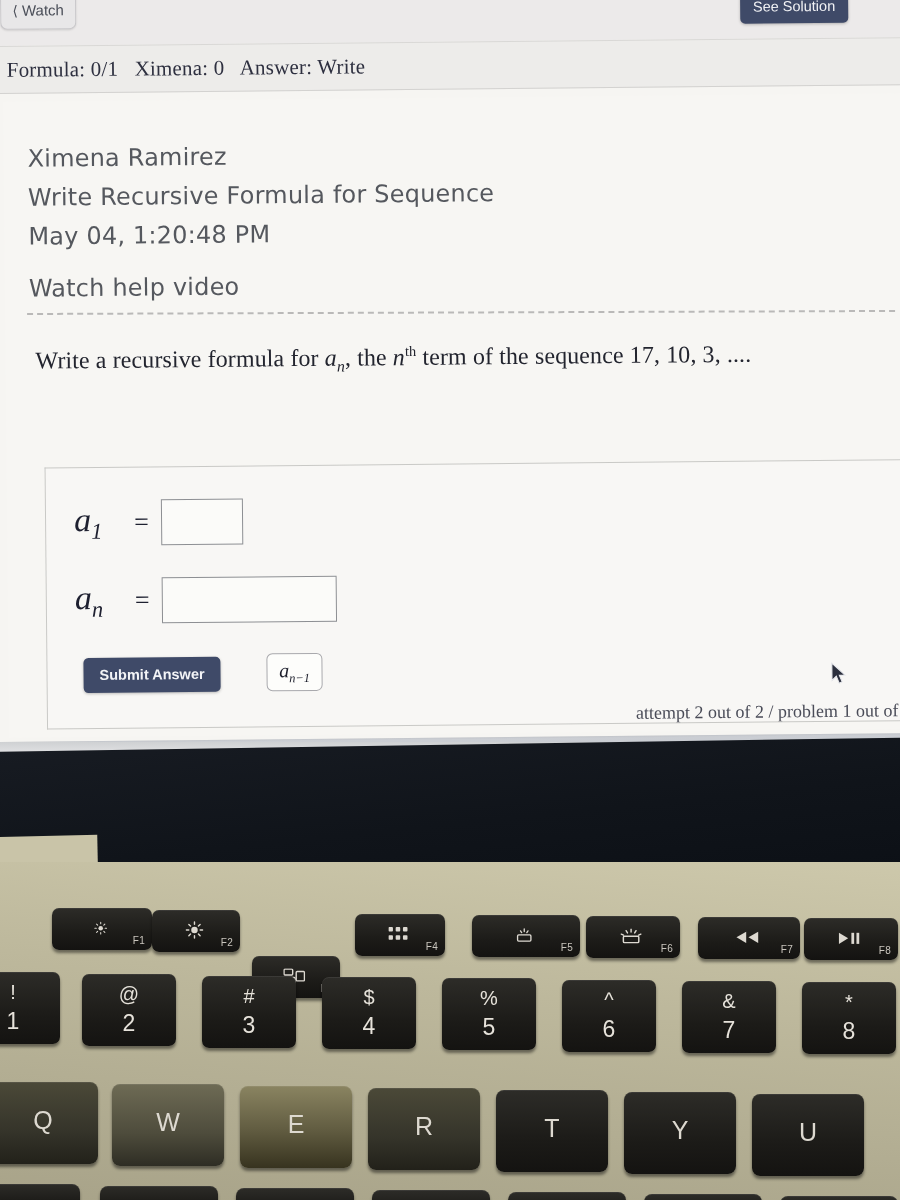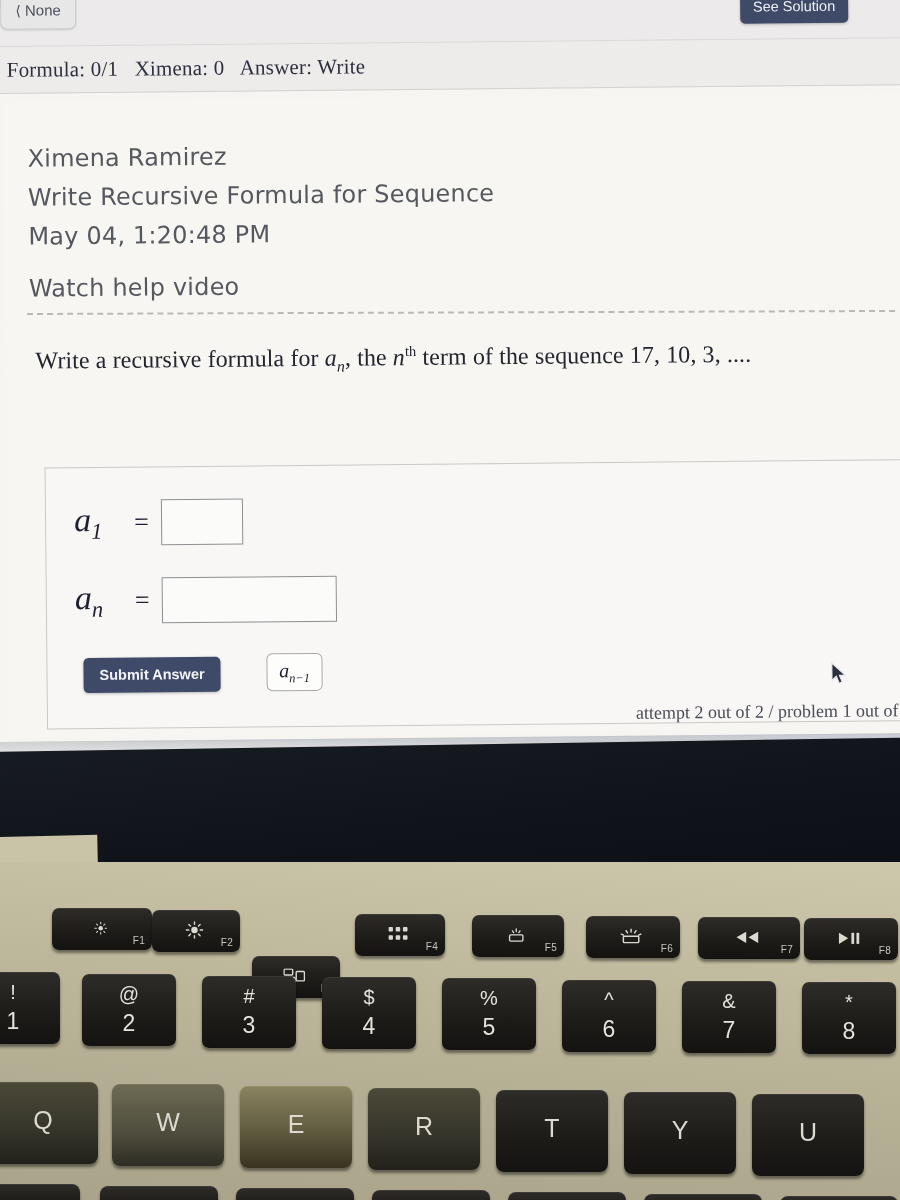--- a/index.html
+++ b/index.html
@@ -320,21 +320,21 @@
 <div id="root">
 
   <div class="screen">
     <div class="screen-bg"></div>
 
     <div class="app-page">
 
       <div class="toolbar">
         <div class="back-btn">
           <span class="chev">⟨</span>
-          <span>None</span>
+          <span>Watch</span>
         </div>
         <div class="see-solution">
           <span>See Solution</span>
         </div>
       </div>
 
       <div class="statusbar">
         <div class="status-text">
           <span>Formula:</span>
           <b>0/1</b>
@@ -443,21 +443,21 @@
             <rect x="8" y="0" width="5" height="5" rx="1"></rect>
             <rect x="16" y="0" width="5" height="5" rx="1"></rect>
           <rect x="0" y="9" width="5" height="5" rx="1"></rect>
             <rect x="8" y="9" width="5" height="5" rx="1"></rect>
             <rect x="16" y="9" width="5" height="5" rx="1"></rect>
         </svg>
       </span>
       <span class="fn-label">F4</span>
     </div>
 
-    <div class="key fn" style="left:472px; top:53px; width:92px;">
+    <div class="key fn" style="left:472px; top:53px; width:108px;">
       <span class="fn-glyph">
         <svg class="svgi" width="22" height="15" viewBox="0 0 26 18" fill="none" stroke="#ddd9d1" stroke-width="1.6" stroke-linecap="round">
           <rect x="5" y="8.5" width="16" height="7.5" rx="1.3"></rect>
           <path d="M13 1.5v3M8.5 3.8l1.4 2M17.5 3.8l-1.4 2"></path>
         </svg>
       </span>
       <span class="fn-label">F5</span>
     </div>
 
     <div class="key fn" style="left:586px; top:54px; width:94px;">

